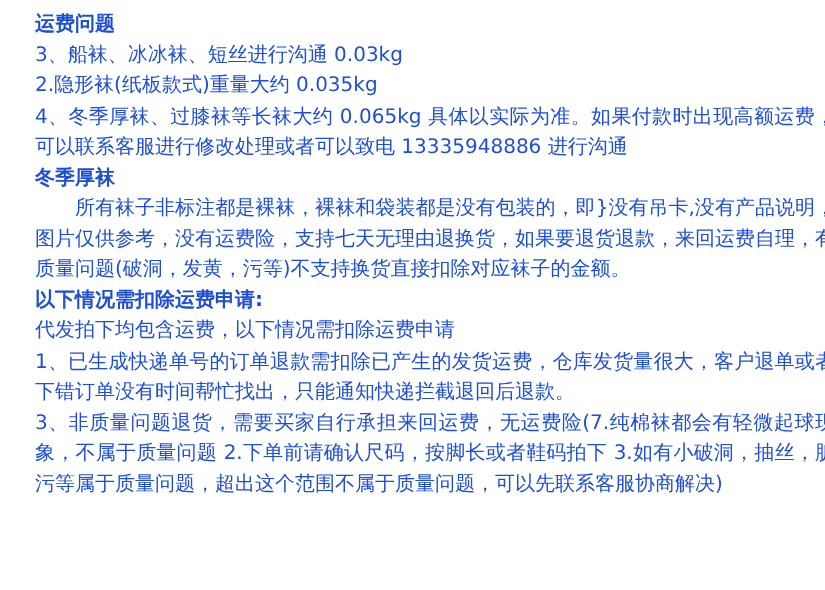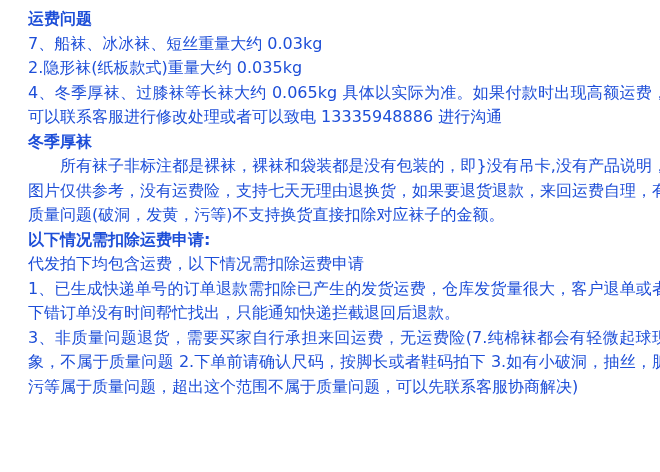--- a/index.html
+++ b/index.html
@@ -42,21 +42,21 @@
     text-underline-offset: 2px;
   }
 </style>
 </head>
 <body>
 
 <div class="doc">
 
   <p class="heading">运费问题</p>
 
-  <p><span>7、船袜、冰冰袜、</span><span class="u-proof">短丝</span><span>重量大约 0.03kg</span></p>
+  <p><span>3、船袜、冰冰袜、</span><span class="u-proof">短丝</span><span>进行沟通 0.03kg</span></p>
 
   <p>2.隐形袜(纸板款式)重量大约 0.035kg</p>
 
 
   <p>4、冬季厚袜、过膝袜等长袜大约 0.065kg 具体以实际为准。如果付款时出现高额运费，可以联系客服进行修改处理或者可以致电 13335948886 进行沟通</p>
 
   <p class="heading">冬季厚袜</p>
 
   <p class="indent2">所有袜子非标注都是裸袜，裸袜和袋装都是没有包装的，即}没有吊卡,没有产品说明，图片仅供参考，没有运费险，支持七天无理由退换货，如果要退货退款，来回运费自理，有质量问题(破洞，发黄，污等)不支持换货直接扣除对应袜子的金额。</p>
 

